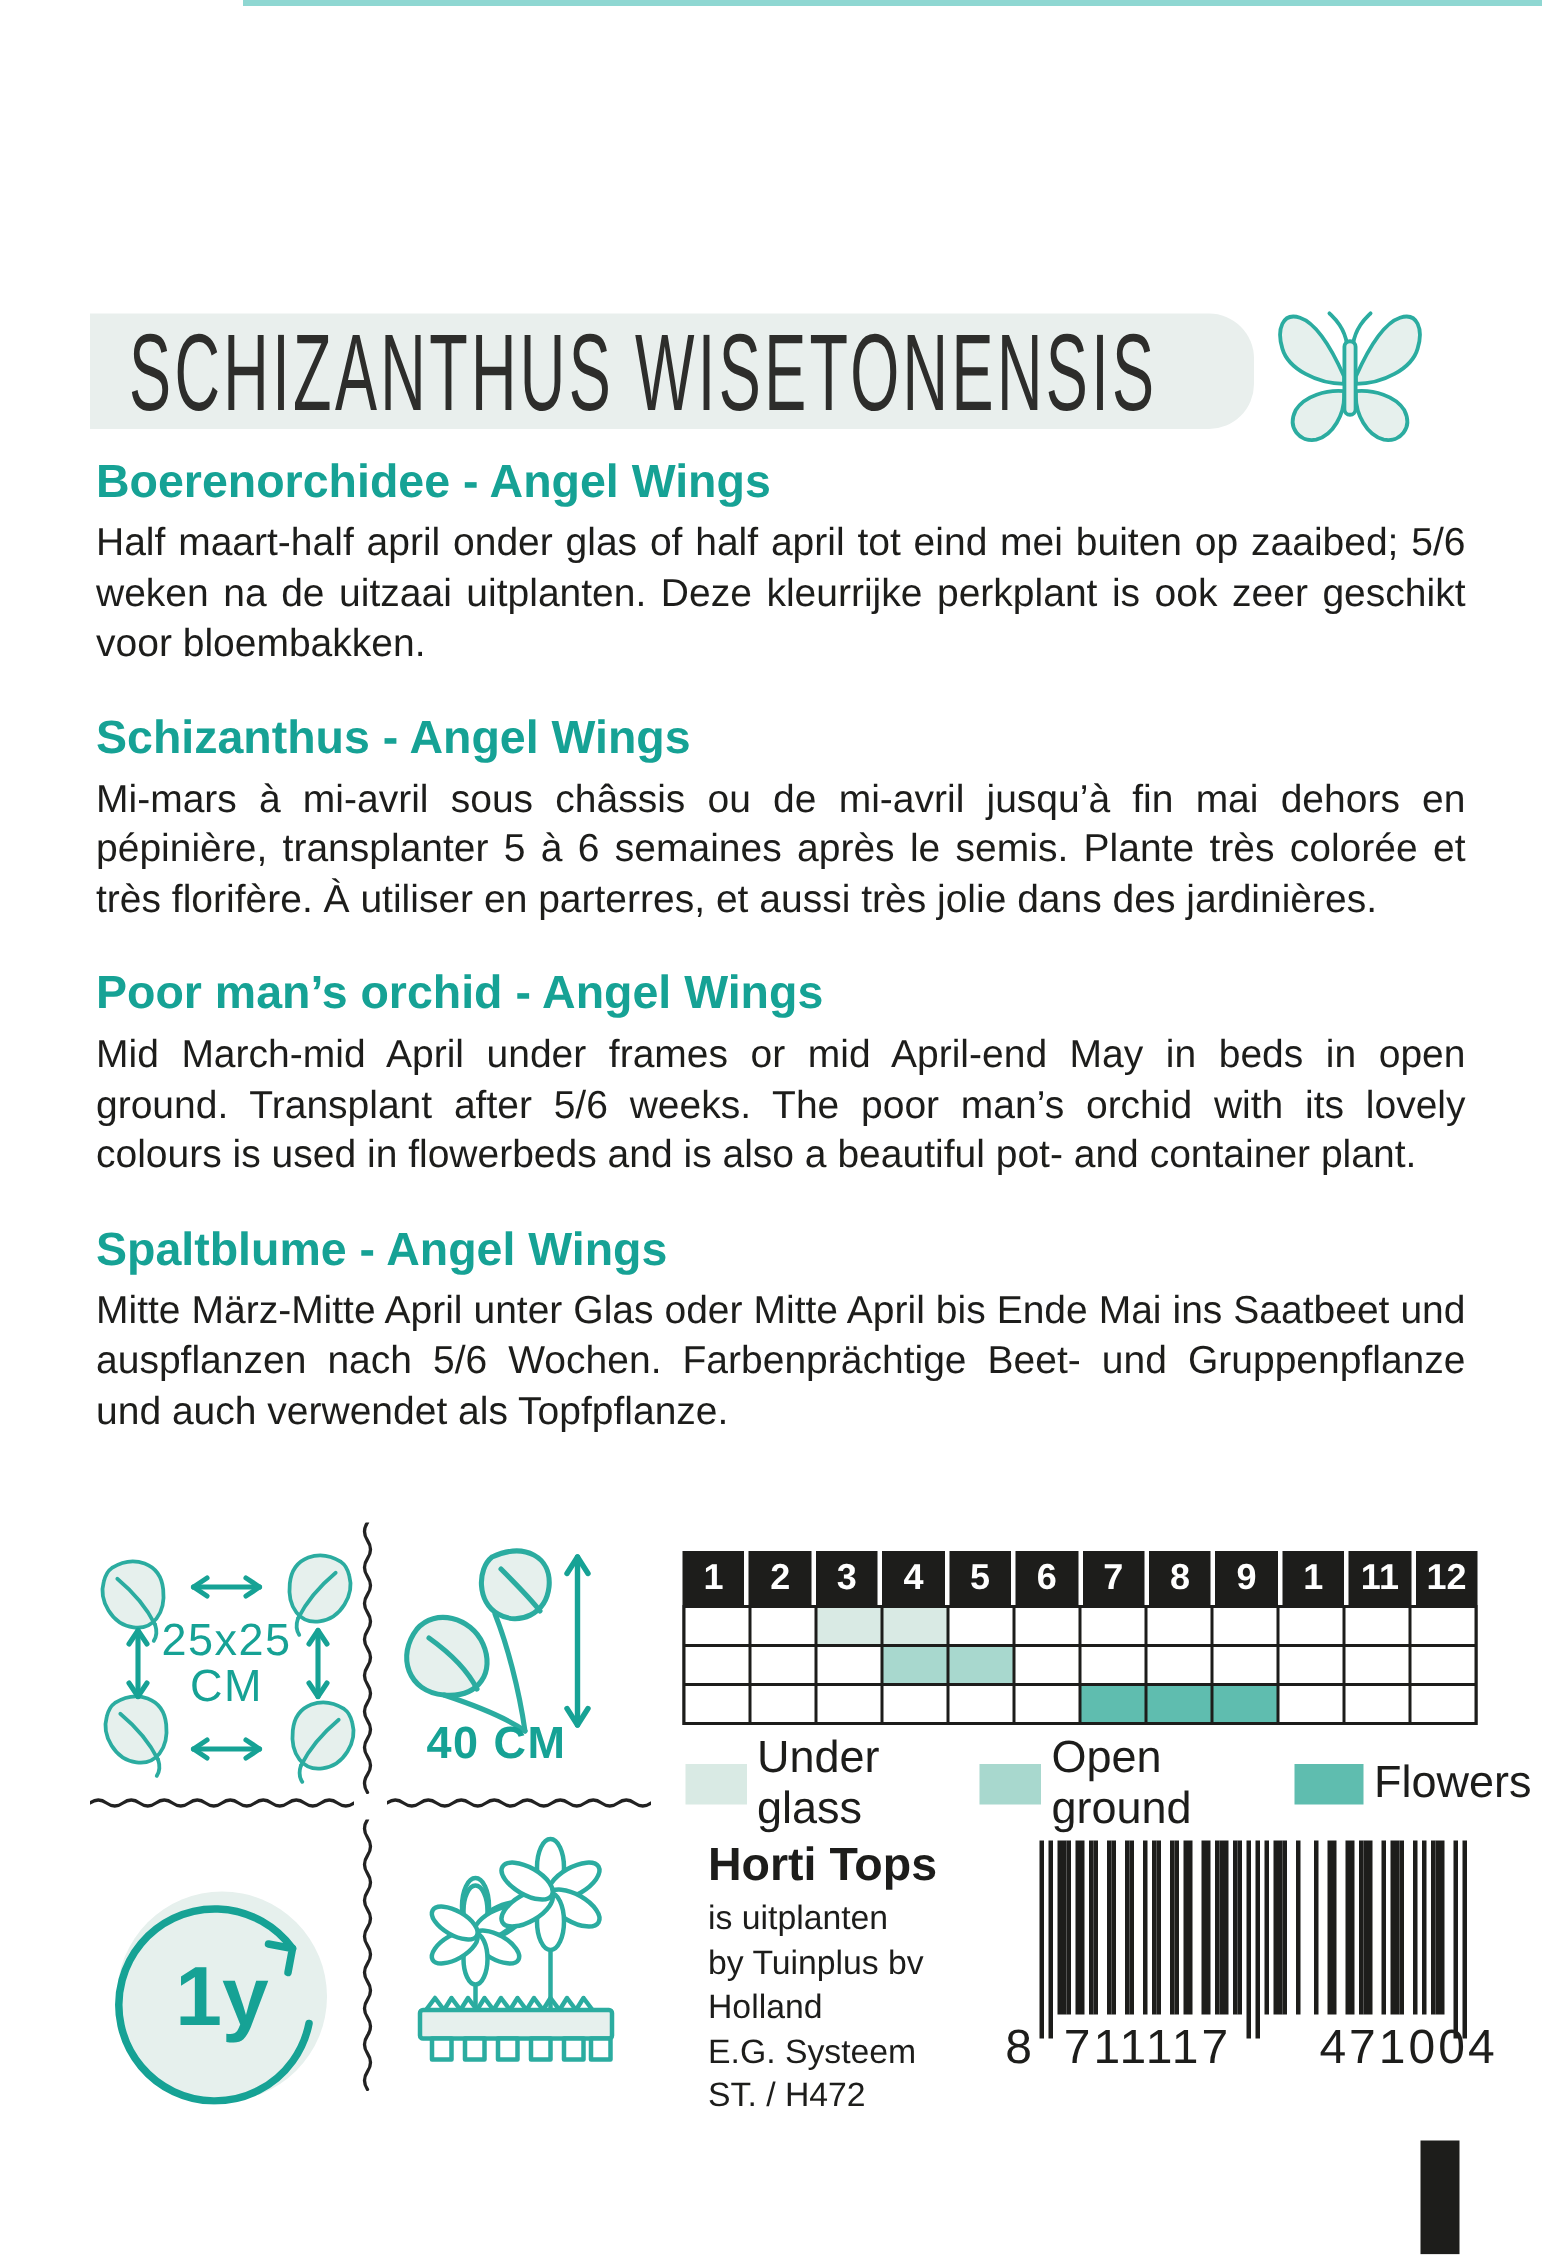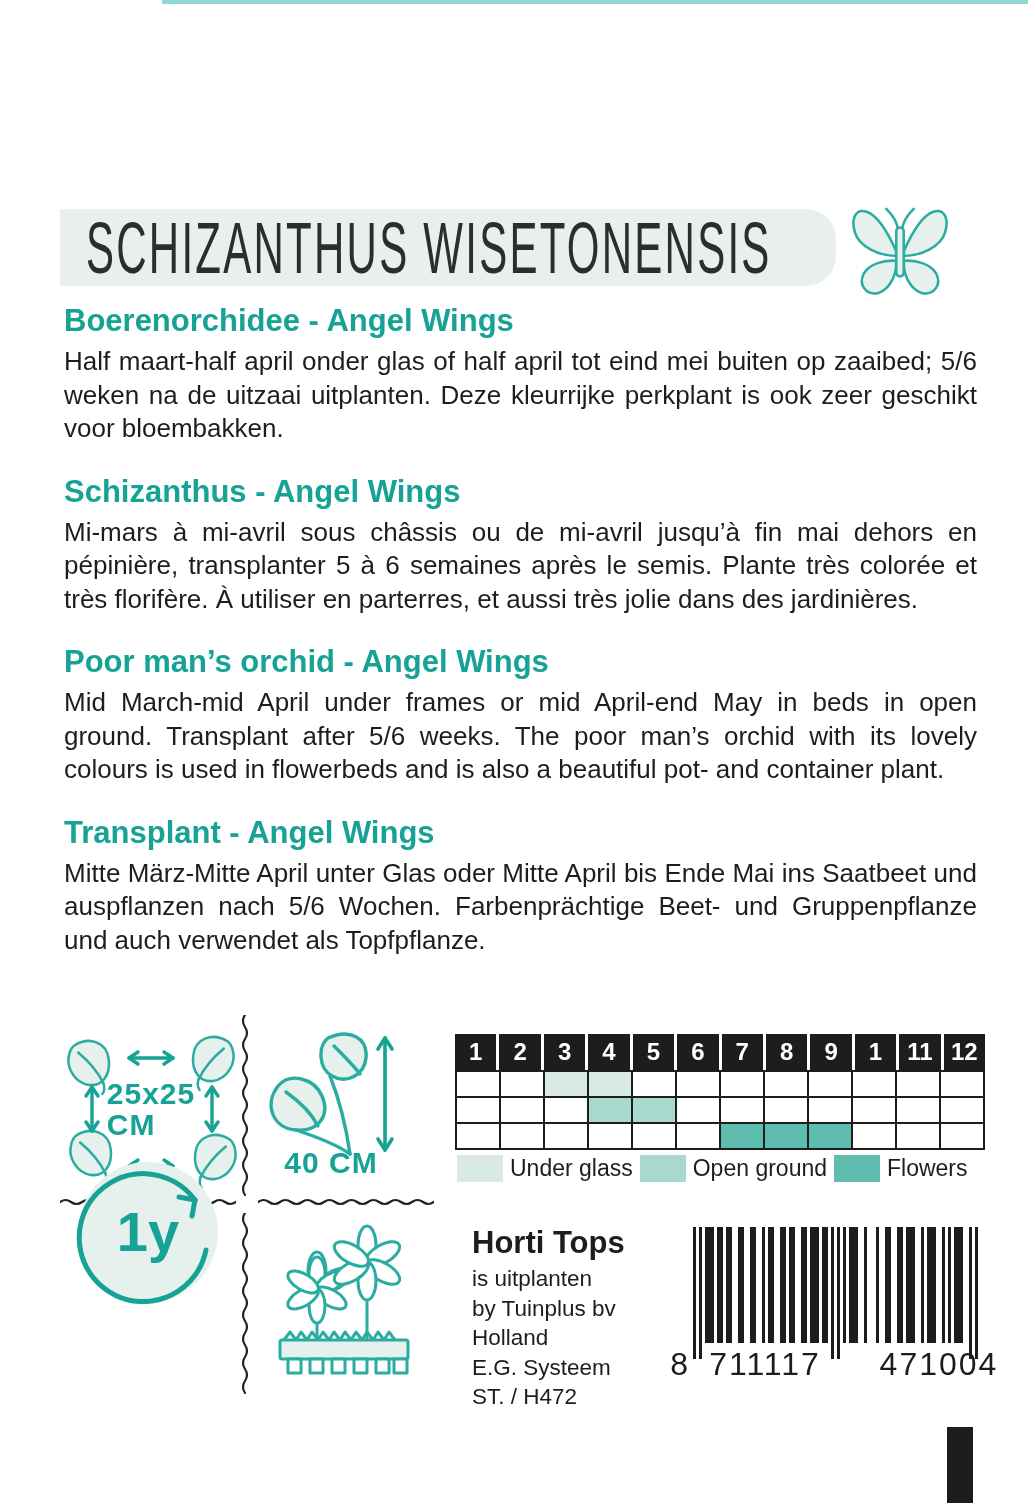--- a/index.html
+++ b/index.html
@@ -15,35 +15,35 @@
           border-radius:0 30px 30px 0;}
   .banner-title{position:absolute;left:26px;top:50%;transform:translateY(-50%) scale(0.75,1.3);
           transform-origin:0 50%;font-size:56px;letter-spacing:3px;color:#2d2d2b;white-space:nowrap;}
   .butterfly{position:absolute;left:851px;top:199px;}
   .sections{position:absolute;left:64px;top:302px;width:913px;}
   .sections h2{margin:0 0 6px 0;font-size:31px;line-height:37px;font-weight:bold;color:var(--accent-teal);}
   .sections p{margin:0 0 27px 0;font-size:26px;line-height:33.5px;text-align:justify;color:var(--text-black);}
   .icon-abs{position:absolute;}
   .spacing-icon{position:absolute;left:58px;top:1024px;width:186px;height:170px;}
   .sp-leaf{position:absolute;}
-  .sp-label{position:absolute;left:50%;top:50%;transform:translate(-50%,-50%);
-            color:var(--accent-teal);font-weight:bold;font-size:30px;line-height:31px;letter-spacing:1px;}
+  .sp-label{position:absolute;left:50%;top:50%;transform:translate(-50%,-50%);text-align:center;
+            color:var(--accent-teal);font-weight:normal;font-size:30px;line-height:31px;letter-spacing:1px;}
   .h40-label{position:absolute;left:260px;top:1146px;width:142px;text-align:center;
              font-size:30px;font-weight:bold;color:var(--accent-teal);letter-spacing:1px;}
   .calendar{position:absolute;left:455px;top:1034px;width:530px;}
   .cal-header{display:flex;gap:3px;}
   .calh{flex:1;height:36px;background:var(--text-black);color:#fff;font-weight:bold;font-size:24px;
         display:flex;align-items:center;justify-content:center;}
   .cal-grid{display:grid;grid-template-columns:repeat(12,1fr);gap:2px;background:var(--text-black);
         border:2px solid var(--text-black);}
   .calc{background:#fff;height:24px;}
-  .legend{position:absolute;left:457px;top:1155px;display:flex;align-items:center;font-size:23px;}
+  .legend{position:absolute;left:457px;top:1155px;display:flex;align-items:center;font-size:30px;}
   .legend-item{display:flex;align-items:center;margin-right:7px;}
   .swatch{width:46px;height:27px;margin-right:7px;display:inline-block;}
-  .lifecycle{position:absolute;left:73px;top:1154px;width:150px;height:150px;}
+  .lifecycle{position:absolute;left:73px;top:1253px;width:150px;height:150px;}
   .ly-label{position:absolute;inset:0;display:flex;align-items:center;justify-content:center;
             font-size:56px;font-weight:bold;color:var(--accent-teal);padding-top:4px;}
   .distributor{position:absolute;left:472px;top:1225px;}
   .dist-name{font-size:31px;font-weight:bold;margin-bottom:3px;}
   .dist-line{font-size:22.5px;line-height:29.5px;}
   .barcode{position:absolute;left:660px;top:1227px;width:315px;height:160px;}
   .bars{position:absolute;left:33px;top:0;display:flex;}
   .bcm{width:3px;height:116px;}
   .bcm.on{background:var(--text-black);}
   .bcm.on.g{height:132px;}
@@ -85,21 +85,21 @@
     </section>
     <section>
       <h2>Schizanthus - Angel Wings</h2>
       <p>Mi-mars à mi-avril sous châssis ou de mi-avril jusqu’à fin mai dehors en pépinière, transplanter 5 à 6 semaines après le semis. Plante très colorée et très florifère. À utiliser en parterres, et aussi très jolie dans des jardinières.</p>
     </section>
     <section>
       <h2>Poor man’s orchid - Angel Wings</h2>
       <p>Mid March-mid April under frames or mid April-end May in beds in open ground. Transplant after 5/6 weeks. The poor man’s orchid with its lovely colours is used in flowerbeds and is also a beautiful pot- and container plant.</p>
     </section>
     <section>
-      <h2>Transplant - Angel Wings</h2>
+      <h2>Spaltblume - Angel Wings</h2>
       <p>Mitte März-Mitte April unter Glas oder Mitte April bis Ende Mai ins Saatbeet und auspflanzen nach 5/6 Wochen. Farbenprächtige Beet- und Gruppenpflanze und auch verwendet als Topfpflanze.</p>
     </section>
   </div>
 
   <div class="spacing-icon">
     <svg class="sp-leaf" style="left:4px;top:12px" width="54" height="60" viewBox="0 0 60 66">
         <g stroke="var(--icon-teal)" stroke-width="2.8" stroke-linecap="round" fill="none">
           <path fill="var(--light-mint)" d="M14,10 C30,0 50,6 52,26 C54,44 44,56 30,54 C14,52 4,34 8,20 C9,16 11,12 14,10 Z"></path>
           <path d="M18,18 C30,28 40,40 46,52"></path>
           <path d="M46,52 C48,58 47,61 45,64"></path>

